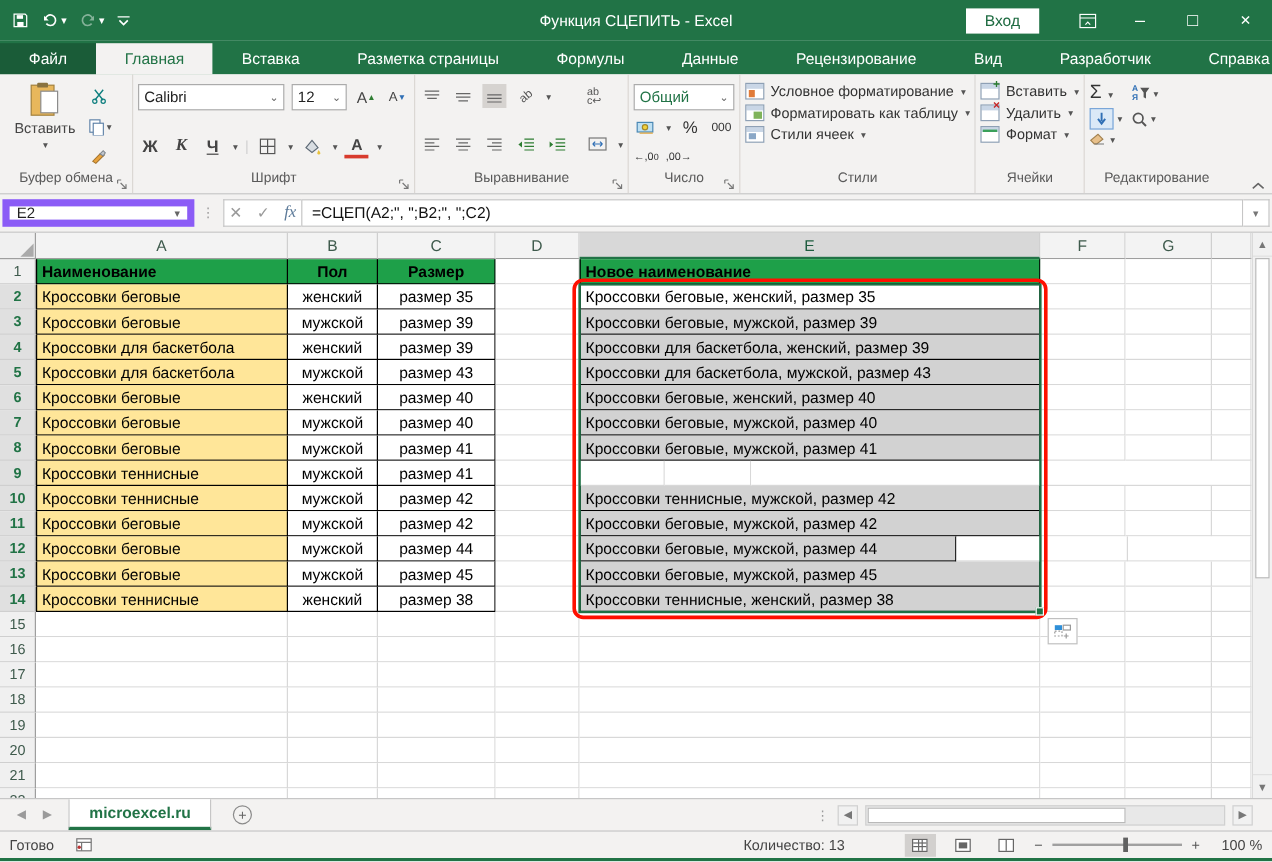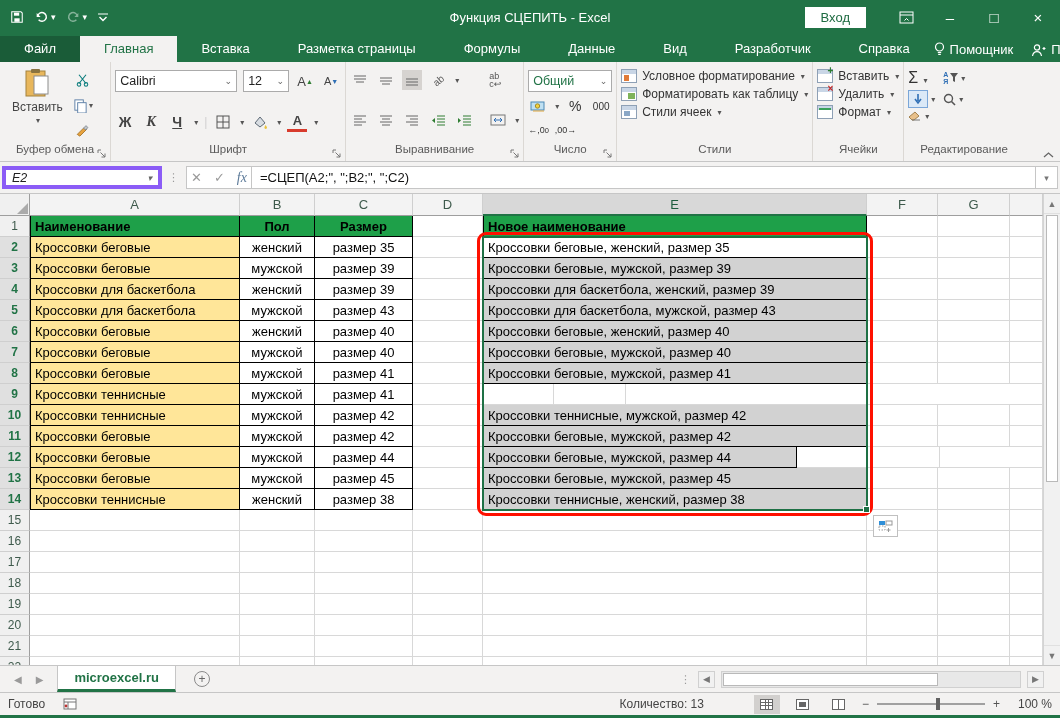--- a/index.html
+++ b/index.html
@@ -58,21 +58,21 @@
   .mini-grid.ins::after{content:"+";position:absolute;right:-1px;top:-5px;color:#2e7d32;font-weight:700;font-size:10px;}
   .mini-grid.del::after{content:"×";position:absolute;right:-1px;top:-5px;color:#c62828;font-weight:700;font-size:10px;}
   .mini-grid.fmt::after{content:"";position:absolute;left:1px;top:2px;width:12px;height:2px;background:#3aa05a;}
   .editgrid { display:grid; grid-template-columns:auto auto; gap:3px 8px; padding-top:5px; align-items:center; }
   .collapse { position:absolute; right:6px; bottom:3px; color:#666; }
   .sortglyph { display:inline-flex; flex-direction:column; font-size:7px; line-height:7px; color:#2f6fb5; font-weight:700; }
   .fillbox { border:1px solid #7aa6d8; background:#dbe9f7; width:20px; height:18px; display:inline-flex; align-items:center; justify-content:center; }
 
   
   .fbar { height:32px; background:#f3f2f1; border-bottom:1px solid #c6c6c6; display:flex; align-items:center; padding:4px 2px 4px 2px; gap:0; flex:0 0 32px; }
-  .namebox { width:160px; height:23px; background:#fff; border:4px solid #8b5cf6; display:flex; align-items:center; padding:0 6px; font-size:12.5px; color:#222;font-style:italic; }
+  .namebox { width:160px; height:23px; background:#fff; border:6px solid #8b5cf6; display:flex; align-items:center; padding:0 6px; font-size:12.5px; color:#222; }
   .namebox .nv { flex:1; }
   .grip { color:#9a9a9a; padding:0 6px; font-size:11px; letter-spacing:1px; }
   .fx-cluster { height:23px; background:#fff; border:1px solid #c6c6c6; border-right:none; display:flex; align-items:center; padding:0 4px; gap:12px; color:#9a9a9a; }
   .fx-it { font-style:italic; font-family:"Liberation Serif",serif; color:#5c7a99; font-size:14px; }
   .ffield { flex:1; height:23px; background:#fff; border:1px solid #c6c6c6; display:flex; align-items:center; padding:0 8px; font-size:13px; color:#111; }
   .fexp { width:22px; height:23px; background:#fff; border:1px solid #c6c6c6; border-left:none; display:flex; align-items:center; justify-content:center; color:#777; font-size:9px; }
 
   
   .gridwrap { flex:1; display:flex; overflow:hidden; }
   .gridcanvas { flex:1; position:relative; overflow:hidden; background:#fff; }
@@ -192,20 +192,21 @@
   </div>
 
   <div class="tabsrow">
     <div class="tabs-left">
         <div class="rtab file">Файл</div>
         <div class="rtab active">Главная</div>
         <div class="rtab">Вставка</div>
         <div class="rtab">Разметка страницы</div>
         <div class="rtab">Формулы</div>
         <div class="rtab">Данные</div>
+        <div class="rtab">Рецензирование</div>
         <div class="rtab">Вид</div>
         <div class="rtab">Разработчик</div>
         <div class="rtab">Справка</div>
       </div>
     <div class="tabs-right">
       <div class="titem">
         <span>
           <svg width="11" height="15" viewBox="0 0 11 15">
               <circle cx="5.5" cy="5" r="4" fill="none" stroke="#fff" stroke-width="1.2"></circle>
               <path d="M3.8 10.5h3.4M4.2 12.3h2.6" stroke="#fff" stroke-width="1.2"></path>

